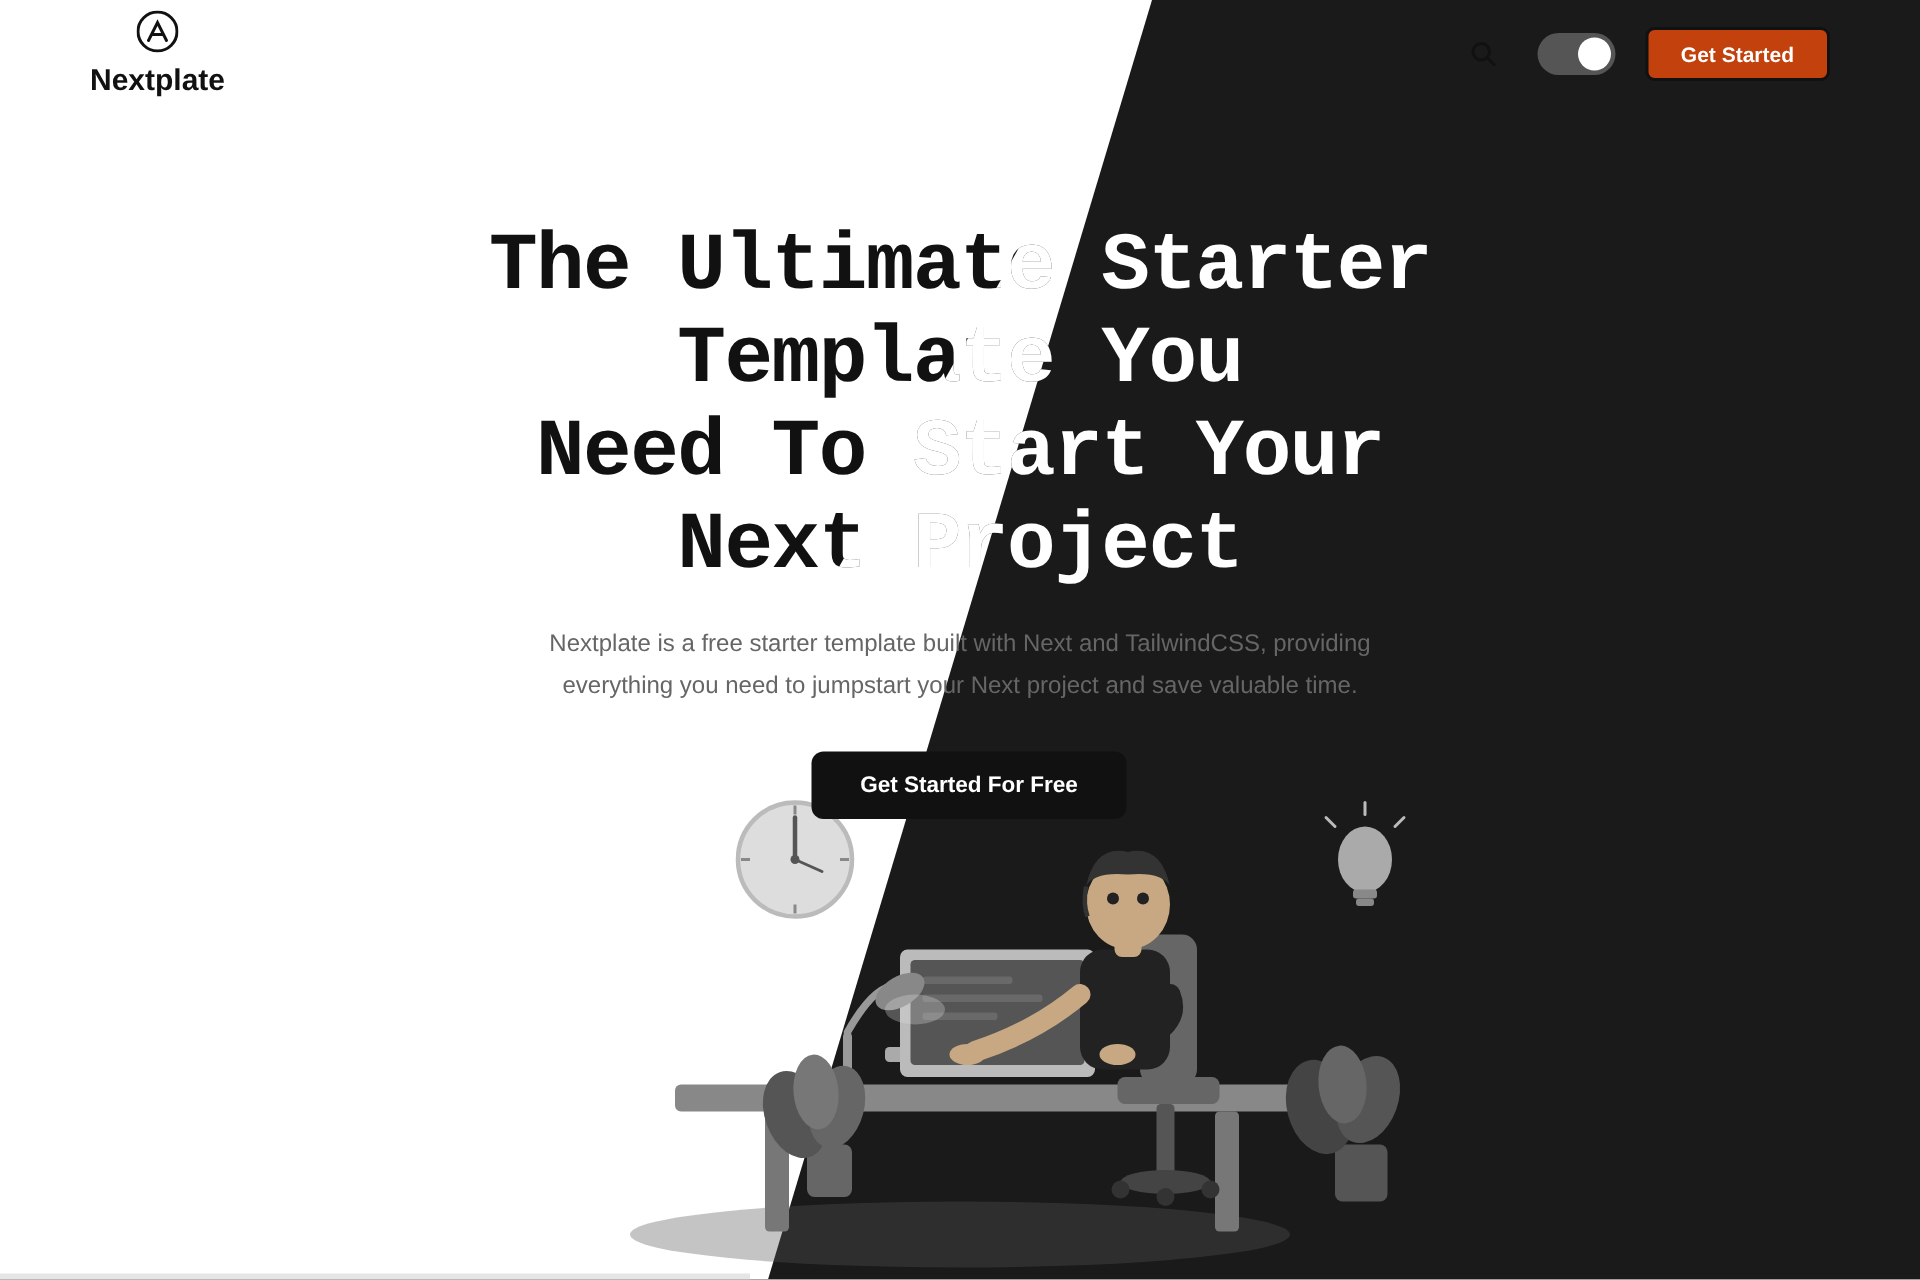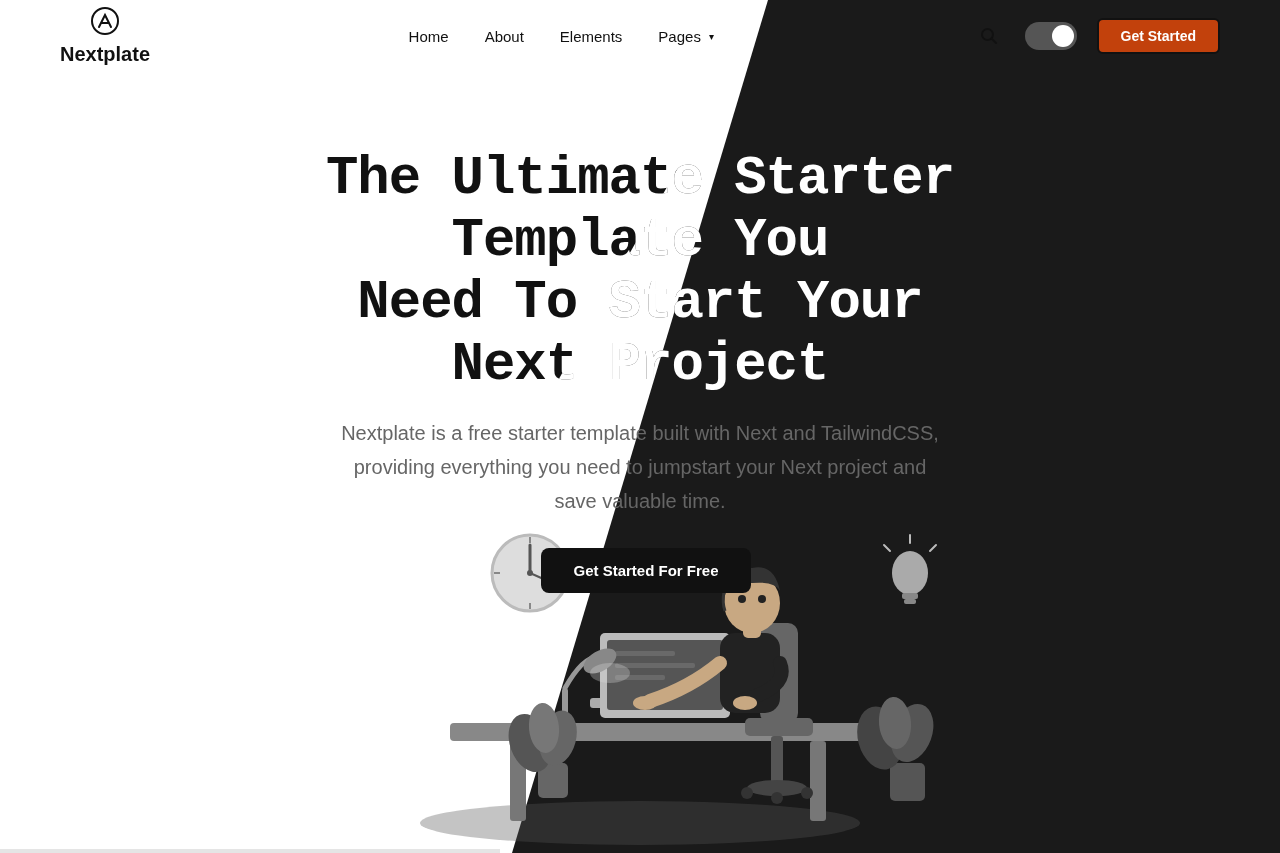--- a/index.html
+++ b/index.html
@@ -144,21 +144,21 @@
       position: absolute;
       top: 0; left: 0;
       width: 100%;
       color: #fff;
       clip-path: polygon(57% 0%, 100% 0%, 100% 100%, 37% 100%);
     }
 
     .hero-subtitle {
       margin: 20px auto 0;
       max-width: 600px;
-      font-size: 20px;
+      font-size: 16px;
       color: #666;
       line-height: 1.7;
     }
 
     .hero-cta-btn {
       margin-top: 30px;
       background: #111;
       color: #fff;
       border: none;
       padding: 14px 32px;
@@ -208,29 +208,20 @@
 
 <nav class="navbar">
   <div class="navbar-left">
     <svg class="logo-icon" viewBox="0 0 28 28" fill="none">
       <circle cx="14" cy="14" r="13" stroke="#111" stroke-width="2"></circle>
       <path d="M8 20 L14 8 L20 20 M10 16 L18 16" stroke="#111" stroke-width="2" stroke-linecap="round"></path>
     </svg>
     <span class="logo-text">Nextplate</span>
   </div>
 
-  <div class="navbar-center">
-    <a class="nav-link">Home</a>
-    <a class="nav-link">About</a>
-    <a class="nav-link">Elements</a>
-    <a class="nav-link nav-link-pages">
-      <span>Pages</span>
-      <span style="margin-left:4px; font-size:10px;">▾</span>
-    </a>
-  </div>
 
   <div class="navbar-right">
     <button class="search-icon-btn">
       <svg width="18" height="18" viewBox="0 0 18 18" fill="none">
         <circle cx="7.5" cy="7.5" r="5.5" stroke="#111" stroke-width="2"></circle>
         <path d="M11.5 11.5 L16 16" stroke="#111" stroke-width="2" stroke-linecap="round"></path>
       </svg>
     </button>
 
     <button class="theme-toggle">

